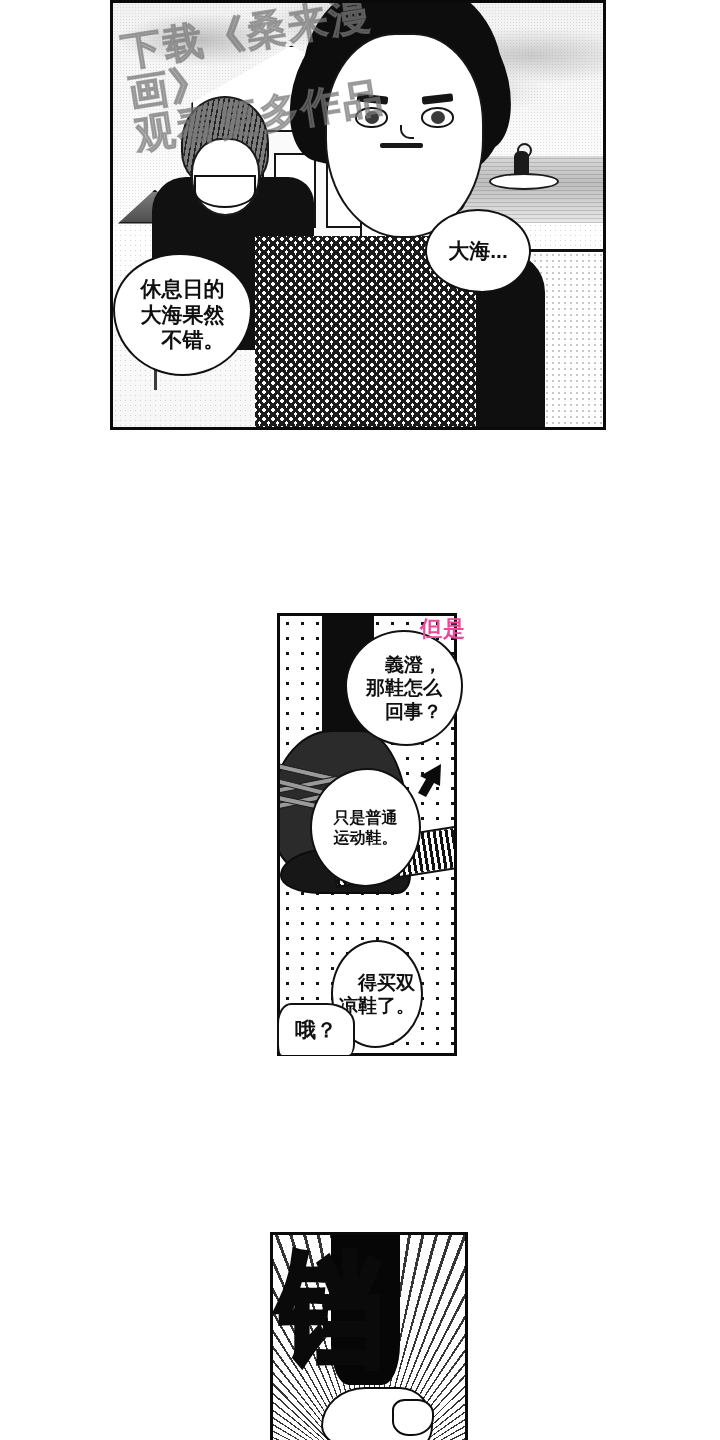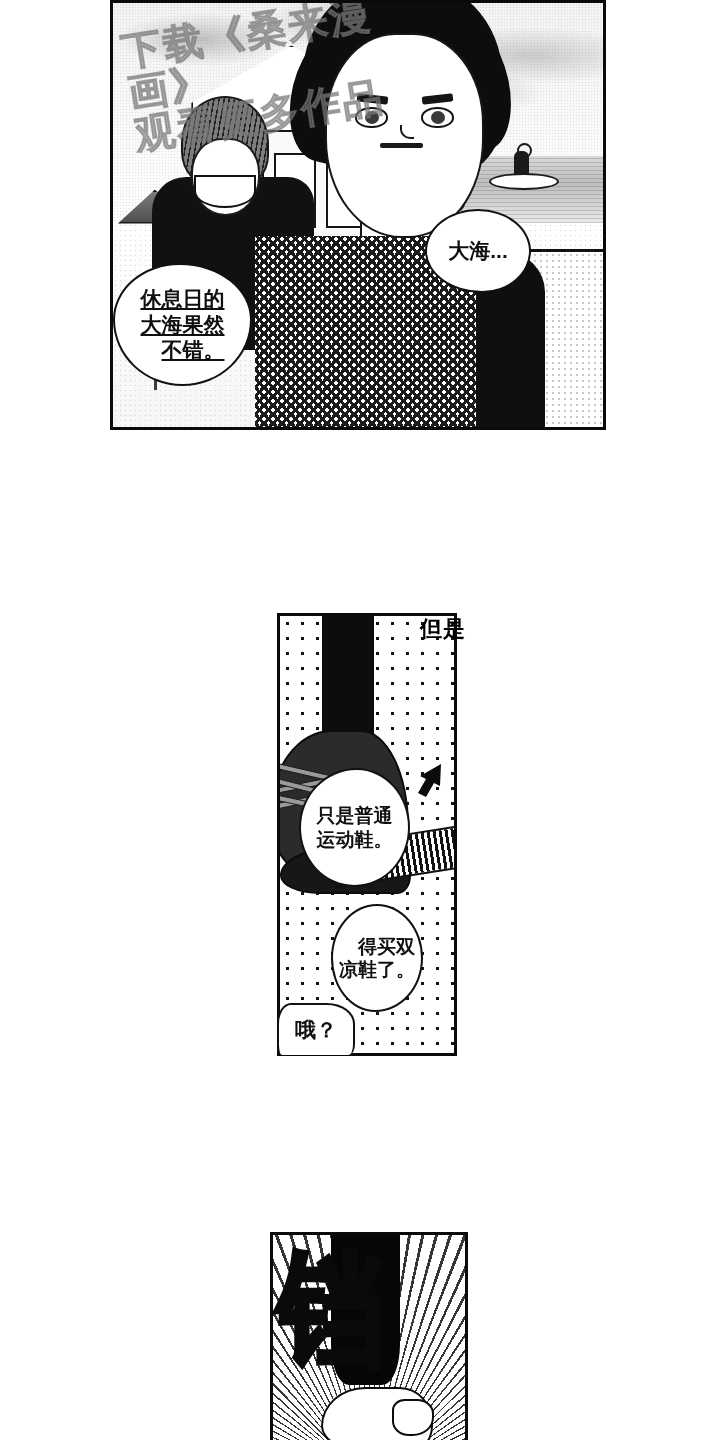--- a/index.html
+++ b/index.html
@@ -285,24 +285,23 @@
     color: #101010;
     font-weight: 700;
     line-height: 1.22;
     white-space: pre-line;
     z-index: 20;
     box-sizing: border-box;
   }
 
   
   #bub-rest {
-    left: 113px; top: 263px; width: 139px; height: 123px;
+    left: 113px; top: 253px; width: 139px; height: 123px;
     font-size: 21px;
     border-radius: 48% 52% 50% 50% / 46% 46% 54% 54%;
-    text-decoration: underline;
   }
   #bub-sea {
     left: 425px; top: 209px; width: 106px; height: 84px;
     font-size: 21px;
     border-radius: 50% 50% 46% 54% / 50% 50% 50% 50%;
     z-index: 21;
   }
   #bub-howlong {
     left: 353px; top: 228px; width: 117px; height: 135px;
     font-size: 21px;
@@ -358,37 +357,37 @@
   }
   .arrow2 {
     position: absolute; right: 6%; top: 33%; width: 34px; height: 38px;
     z-index: 6;
   }
 
   
   #bub-but {
     position: absolute;
     left: 420px; top: 614px;
-    font-size: 22px; font-weight: 700; color: #000000;
+    font-size: 22px; font-weight: 700; color: #ec4899;
     letter-spacing: 1px;
     z-index: 30;
     background: transparent; border: none;
   }
   #bub-what {
     left: 345px; top: 630px; width: 118px; height: 116px;
     font-size: 19px;
     border-radius: 50% 50% 48% 52% / 48% 48% 52% 52%;
   }
   #bub-normal {
-    left: 299px; top: 768px; width: 111px; height: 119px;
-    font-size: 19px;
+    left: 310px; top: 768px; width: 111px; height: 119px;
+    font-size: 16px;
     border-radius: 52% 48% 50% 50% / 50% 50% 50% 50%;
   }
   #bub-sandals {
-    left: 331px; top: 904px; width: 92px; height: 108px;
+    left: 331px; top: 940px; width: 92px; height: 108px;
     font-size: 19px;
     border-radius: 50% 50% 52% 48% / 50% 50% 50% 50%;
   }
   #bub-oh {
     left: 277px; top: 1003px; width: 78px; height: 52px;
     font-size: 21px;
     border-radius: 18% 36% 8% 6% / 40% 40% 20% 20%;
     border-bottom: none;
     z-index: 24;
   }
@@ -522,20 +521,23 @@
 
     <div class="arrow2">
       <svg viewBox="0 0 34 38" width="34" height="38" aria-hidden="true">
         <path d="M31 4 L10 16 L16 19 L8 33 L16 37 L24 23 L30 26 Z" fill="#0b0b0b"></path>
       </svg>
     </div>
   </div>
 
   <div id="bub-but">但是</div>
 
+  <div class="bub" id="bub-what">義澄，
+那鞋怎么
+回事？</div>
 
   <div class="bub" id="bub-normal">只是普通
 运动鞋。</div>
 
   <div class="bub" id="bub-sandals">得买双
 凉鞋了。</div>
 
   <div class="bub" id="bub-oh">哦？</div>
 
   <div class="panel" id="panel-3">

